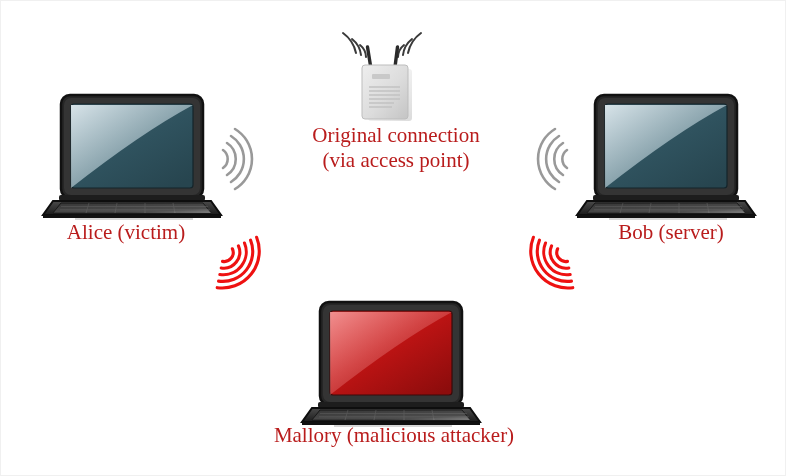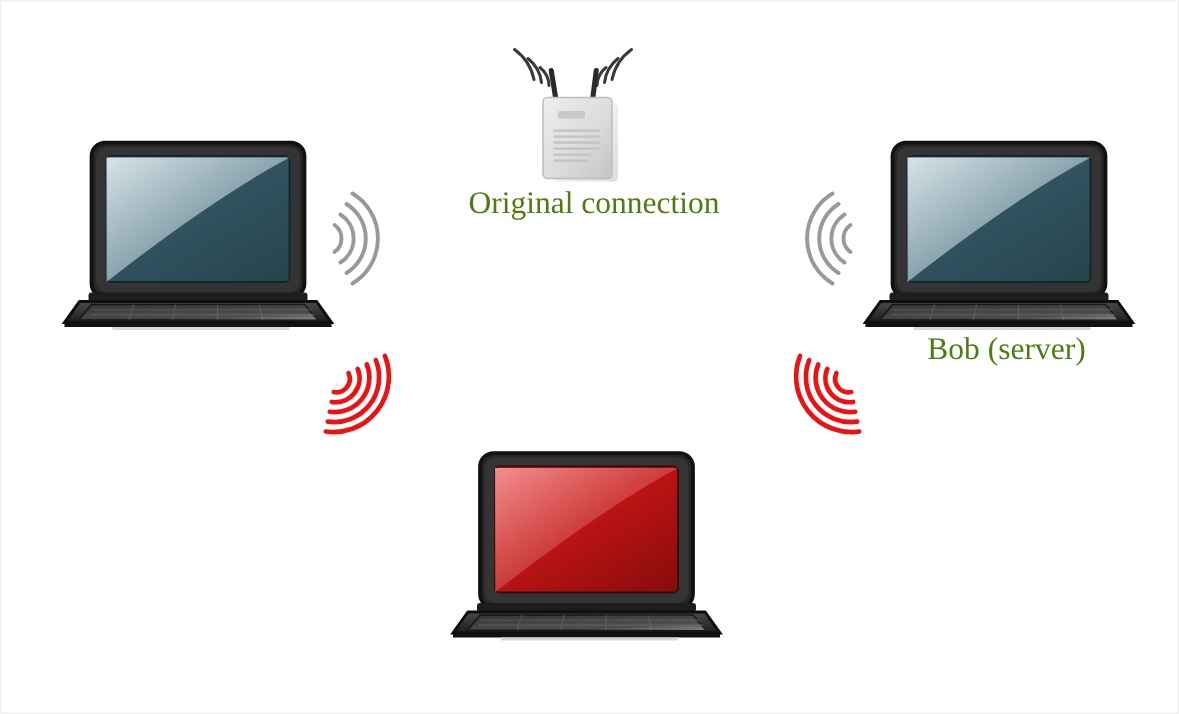--- a/index.html
+++ b/index.html
@@ -17,21 +17,21 @@
     height: 476px;
     background: #ffffff;
     overflow: hidden;
     border: 1px solid #f0f0f0;
     box-sizing: border-box;
   }
   .node { position: absolute; }
   .caption {
     position: absolute;
     text-align: center;
-    color: #4d7c0f;
+    color: #b91c1c;
     font-family: "Liberation Serif", "DejaVu Serif", serif;
     white-space: nowrap;
     line-height: 1.18;
   }
   .cap-label { font-size: 21px; }
   .cap-conn  { font-size: 21px; }
   svg { display: block; overflow: visible; }
 </style>
 </head>
 <body>
@@ -82,20 +82,21 @@
         <line x1="72" y1="110" x2="70" y2="120"></line>
         <line x1="100" y1="110" x2="100" y2="120"></line>
         <line x1="128" y1="110" x2="130" y2="120"></line>
       </g>
       <path d="M16 110 L158 110 L166 120 L8 120 Z" fill="url(#kbGloss)"></path>
 
       <path d="M-2 122 L176 122 L176 125 L-2 125 Z" fill="#111111"></path>
       <rect x="30" y="125" width="118" height="2" fill="#d7d7d7"></rect>
     </svg>
   </div>
+  <div class="caption cap-label" style="left:0px; top:219px; width:250px;">Alice (victim)</div>
 
   <div class="node" style="left:212px; top:122px;">
     <svg width="62" height="72" viewBox="0 0 62 72">
       <g fill="none" stroke="#999999" stroke-width="2.6" stroke-linecap="round">
         <path d="M10 27 A 11 11 0 0 1 10 45"></path>
         <path d="M14 20 A 19 19 0 0 1 14 52"></path>
         <path d="M18 13 A 27 27 0 0 1 18 59"></path>
         <path d="M22 6  A 35 35 0 0 1 22 66"></path>
       </g>
     </svg>
@@ -142,20 +143,21 @@
         <line x1="35" y1="76" x2="66" y2="76"></line>
         <line x1="35" y1="80" x2="66" y2="80"></line>
         <line x1="35" y1="84" x2="60" y2="84"></line>
         <line x1="35" y1="88" x2="58" y2="88"></line>
       </g>
     </svg>
   </div>
 
   <div class="caption cap-conn" style="left:265px; top:122px; width:260px;">
     <div>Original connection</div>
+    <div>(via access point)</div>
   </div>
 
   <div class="node" style="left:514px; top:122px;">
     <svg width="62" height="72" viewBox="0 0 62 72" style="transform:scaleX(-1);">
       <g fill="none" stroke="#999999" stroke-width="2.6" stroke-linecap="round">
         <path d="M10 27 A 11 11 0 0 1 10 45"></path>
         <path d="M14 20 A 19 19 0 0 1 14 52"></path>
         <path d="M18 13 A 27 27 0 0 1 18 59"></path>
         <path d="M22 6  A 35 35 0 0 1 22 66"></path>
       </g>
@@ -238,14 +240,15 @@
         <line x1="44" y1="110" x2="41" y2="120"></line>
         <line x1="72" y1="110" x2="70" y2="120"></line>
         <line x1="100" y1="110" x2="100" y2="120"></line>
         <line x1="128" y1="110" x2="130" y2="120"></line>
       </g>
       <path d="M16 110 L158 110 L166 120 L8 120 Z" fill="url(#kbGloss)"></path>
       <path d="M-2 122 L176 122 L176 125 L-2 125 Z" fill="#111111"></path>
       <rect x="30" y="125" width="118" height="2" fill="#d7d7d7"></rect>
     </svg>
   </div>
+  <div class="caption cap-label" style="left:218px; top:422px; width:350px;">Mallory (malicious attacker)</div>
 
 </div>
 
 </body></html>

